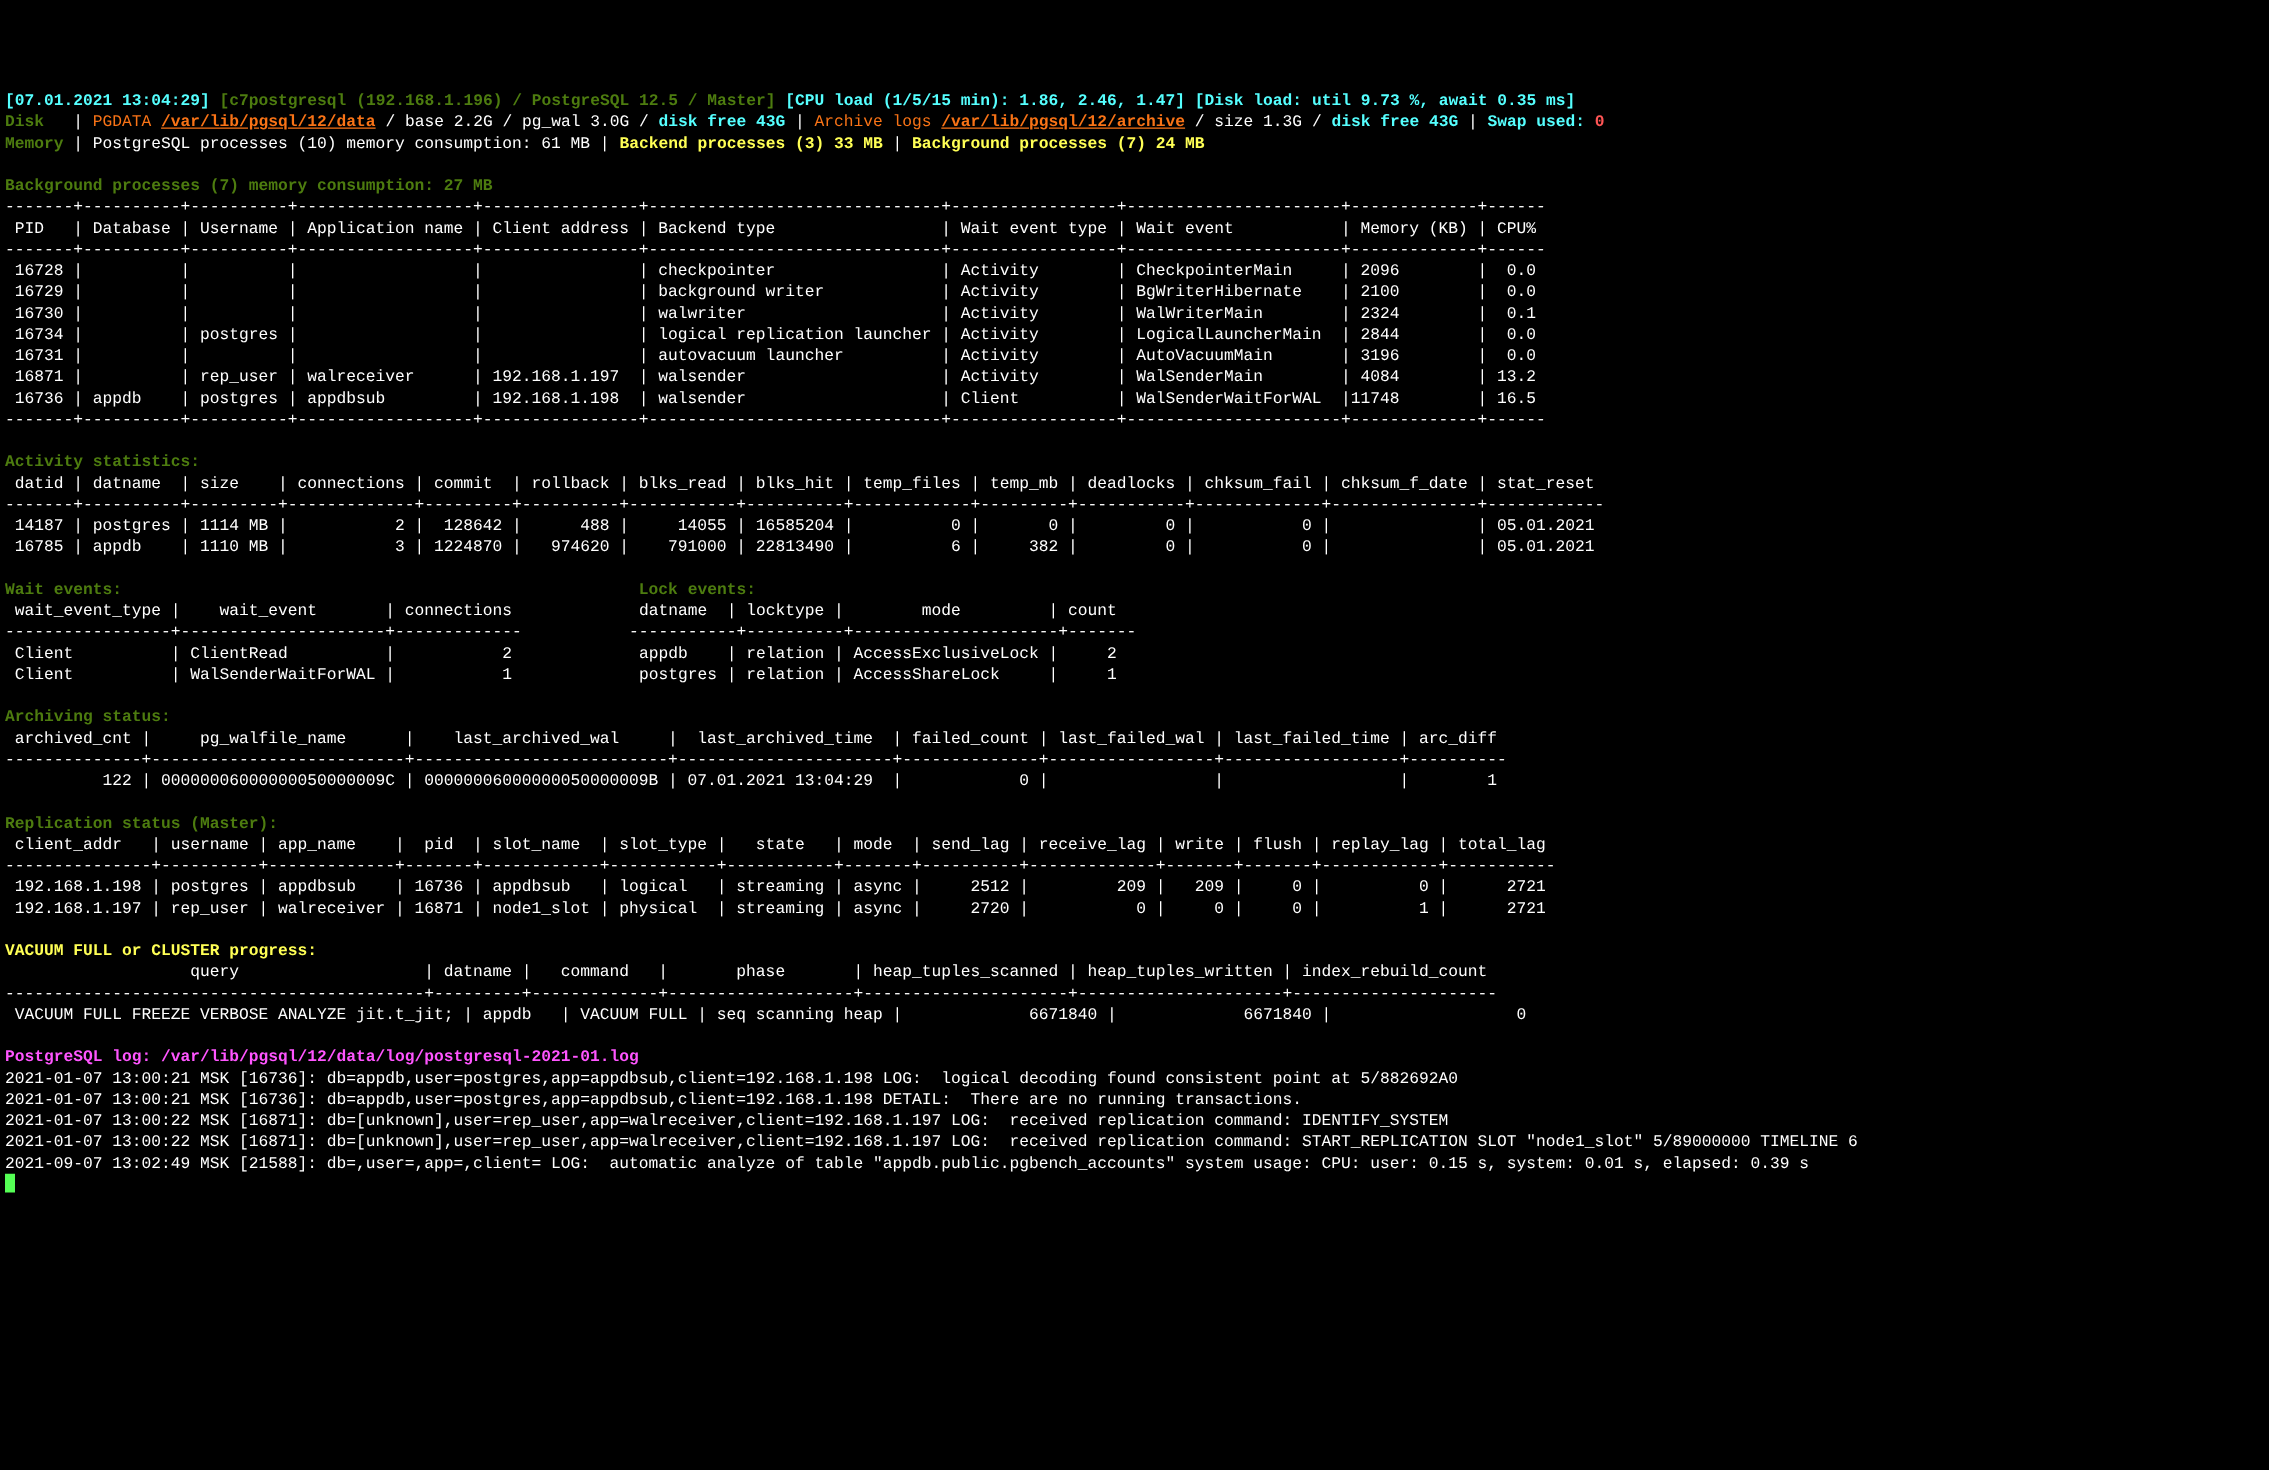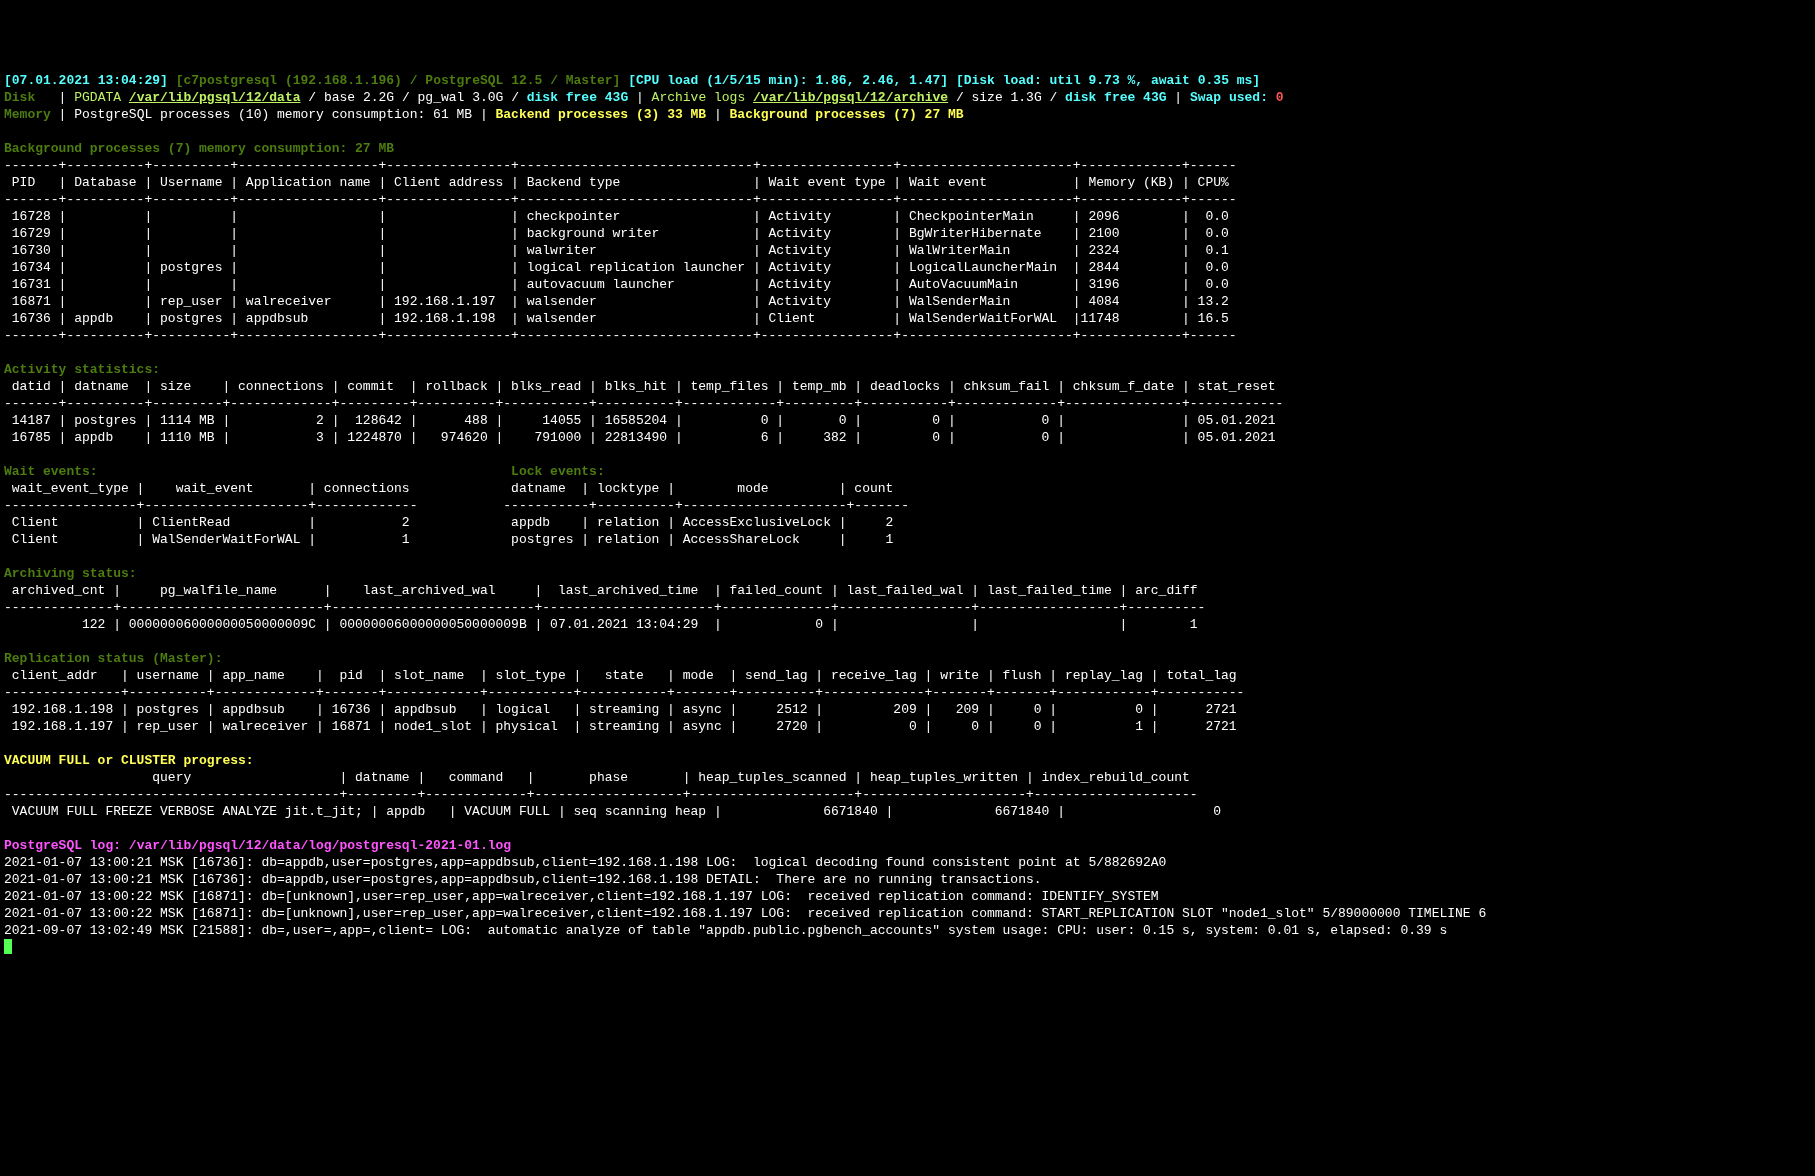--- a/index.html
+++ b/index.html
@@ -11,38 +11,38 @@
     margin: 0;
     padding: 4px;
     white-space: pre;
     overflow-x: auto;
   }
   .green   { color: #4d7c0f; font-weight: bold; }
   .cyan    { color: #55ffff; font-weight: bold; margin-top: 22px; }
   .yellow  { color: #ffff55; font-weight: bold; }
   .red     { color: #ff5555; font-weight: bold; }
   .magenta { color: #ff55ff; font-weight: bold; text-align: center; }
-  .white   { color: #bef264; }
+  .white   { color: #f97316; }
   .u       { text-decoration: underline; font-weight: bold; }
   .cursor  {
     display: inline-block;
     width: 8px;
     height: 15px;
     background: #55ff55;
     vertical-align: -2px;
   }
 </style>
 </head>
 <body>
 
 
 
 <div><span class="cyan">[<span>07.01.2021 13:04:29</span>]</span> <span class="green">[<span>c7postgresql (192.168.1.196) / PostgreSQL 12.5 / Master</span>]</span> <span class="cyan">[<span>CPU load (1/5/15 min): 1.86, 2.46, 1.47</span>]</span> <span class="cyan">[<span>Disk load: util 9.73 %, await 0.35 ms</span>]</span>
 <span class="green">Disk</span>   | <span class="white">PGDATA</span> <span class="white u">/var/lib/pgsql/12/data</span> / <span>base 2.2G</span> / <span>pg_wal 3.0G</span> / <span class="cyan">disk free 43G</span> | <span class="white">Archive logs</span> <span class="white u">/var/lib/pgsql/12/archive</span> / <span>size 1.3G</span> / <span class="cyan">disk free 43G</span> | <span class="cyan">Swap used:</span> <span class="red">0</span>
-<span class="green">Memory</span> | <span>PostgreSQL processes (10) memory consumption: 61 MB</span> | <span class="yellow">Backend processes (3) 33 MB</span> | <span class="yellow">Background processes (7) 27 MB</span>
+<span class="green">Memory</span> | <span>PostgreSQL processes (10) memory consumption: 61 MB</span> | <span class="yellow">Backend processes (3) 33 MB</span> | <span class="yellow">Background processes (7) 24 MB</span>
 
 <span class="green">Background processes (7) memory consumption: 27 MB</span>
 <span>-------+----------+----------+------------------+----------------+------------------------------+-----------------+----------------------+-------------+------</span>
 <span> PID   | Database | Username | Application name | Client address | Backend type                 | Wait event type | Wait event           | Memory (KB) | CPU%</span>
 <span>-------+----------+----------+------------------+----------------+------------------------------+-----------------+----------------------+-------------+------</span>
 <span> 16728 |          |          |                  |                | checkpointer                 | Activity        | CheckpointerMain     | 2096        |  0.0</span>
 <span> 16729 |          |          |                  |                | background writer            | Activity        | BgWriterHibernate    | 2100        |  0.0</span>
 <span> 16730 |          |          |                  |                | walwriter                    | Activity        | WalWriterMain        | 2324        |  0.1</span>
 <span> 16734 |          | postgres |                  |                | logical replication launcher | Activity        | LogicalLauncherMain  | 2844        |  0.0</span>
 <span> 16731 |          |          |                  |                | autovacuum launcher          | Activity        | AutoVacuumMain       | 3196        |  0.0</span>

